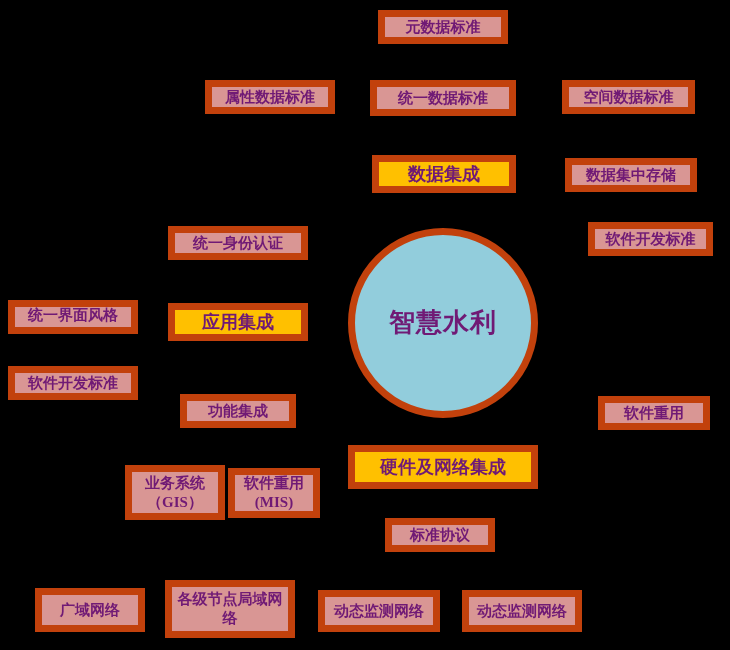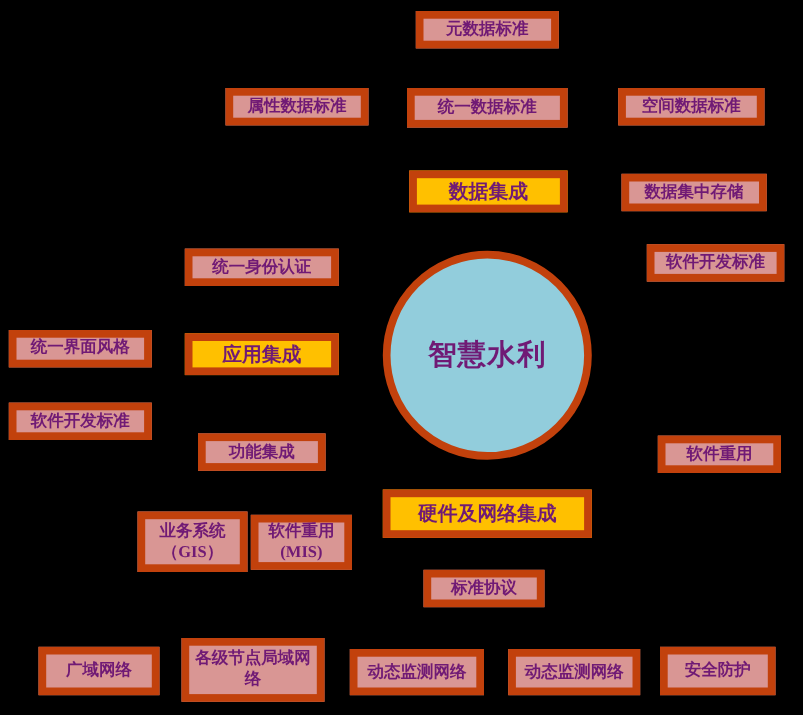--- a/index.html
+++ b/index.html
@@ -87,15 +87,14 @@
   <div class="node pink" style="left:385px; top:518px; width:110px; height:34px;">标准协议</div>
 
   <div class="node pink" style="left:35px; top:588px; width:110px; height:44px;">广域网络</div>
 
   <div class="node pink" style="left:165px; top:580px; width:130px; height:58px;">各级节点局域网络</div>
 
   <div class="node pink" style="left:318px; top:590px; width:122px; height:42px;">动态监测网络</div>
 
   <div class="node pink" style="left:462px; top:590px; width:120px; height:42px;">动态监测网络</div>
 
-  <div class="node pink" style="left:600px; top:588px; width:105px; height:44px;">安全防护</div>
 
 </div>
 
 </body></html>

